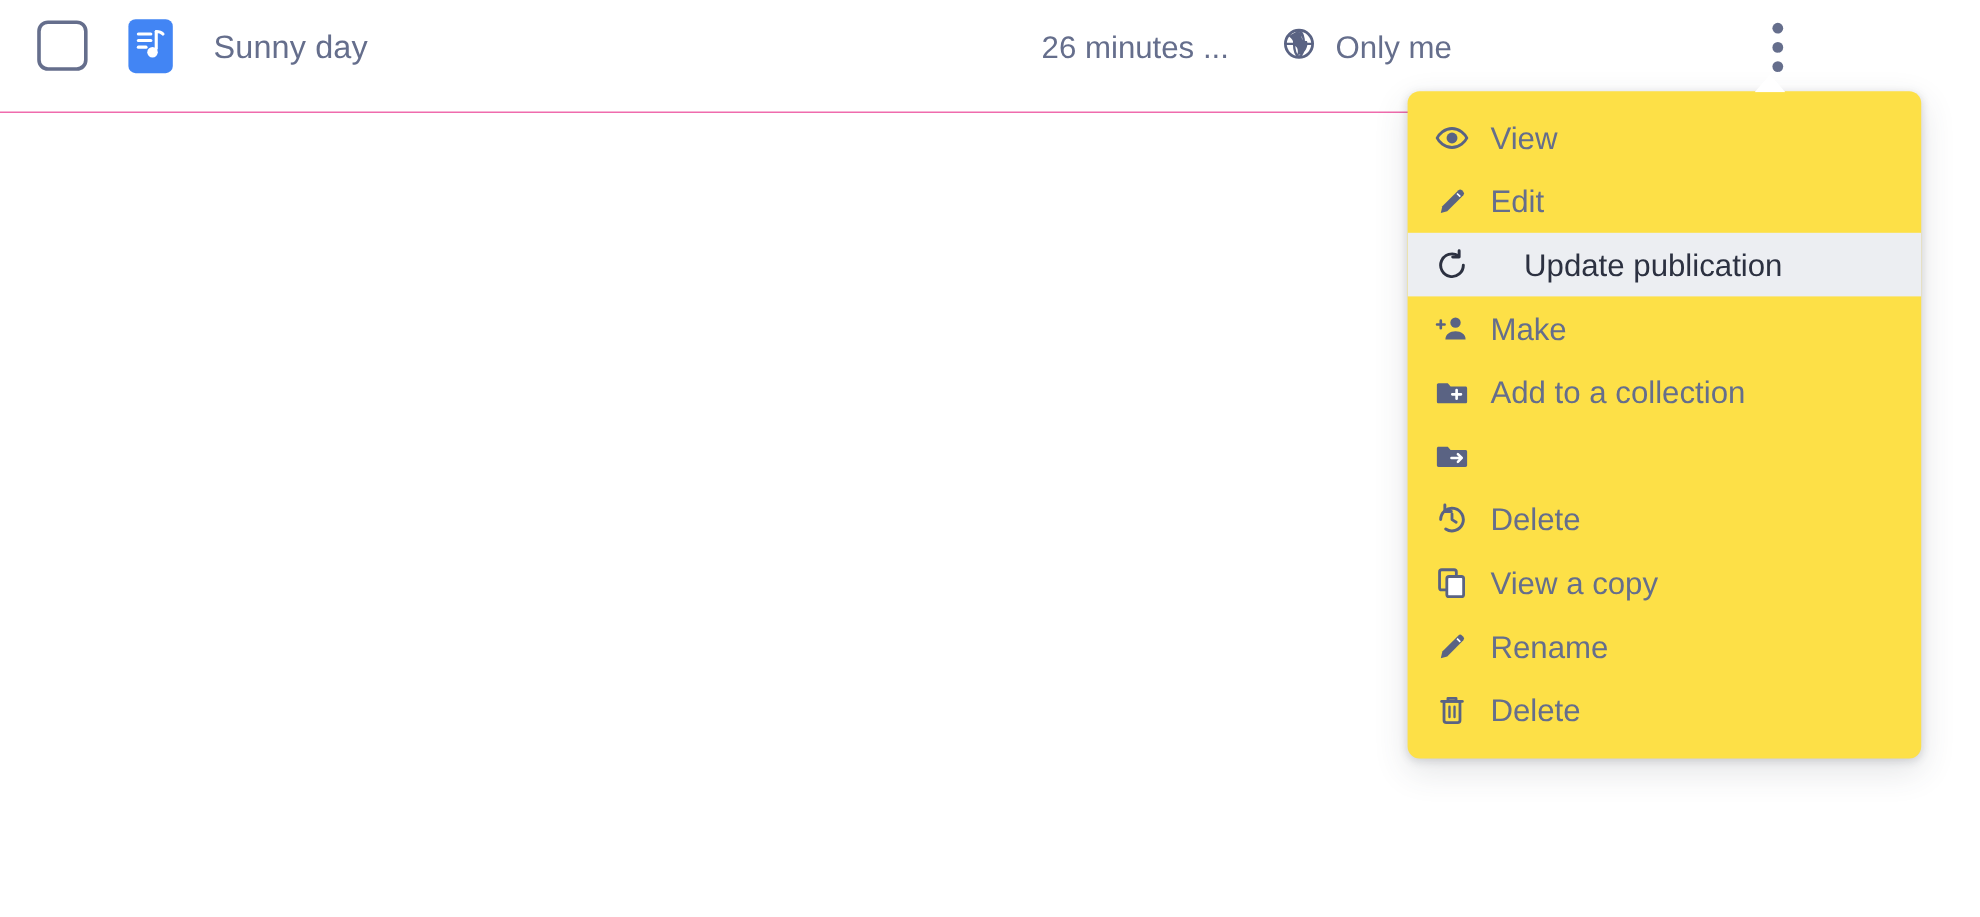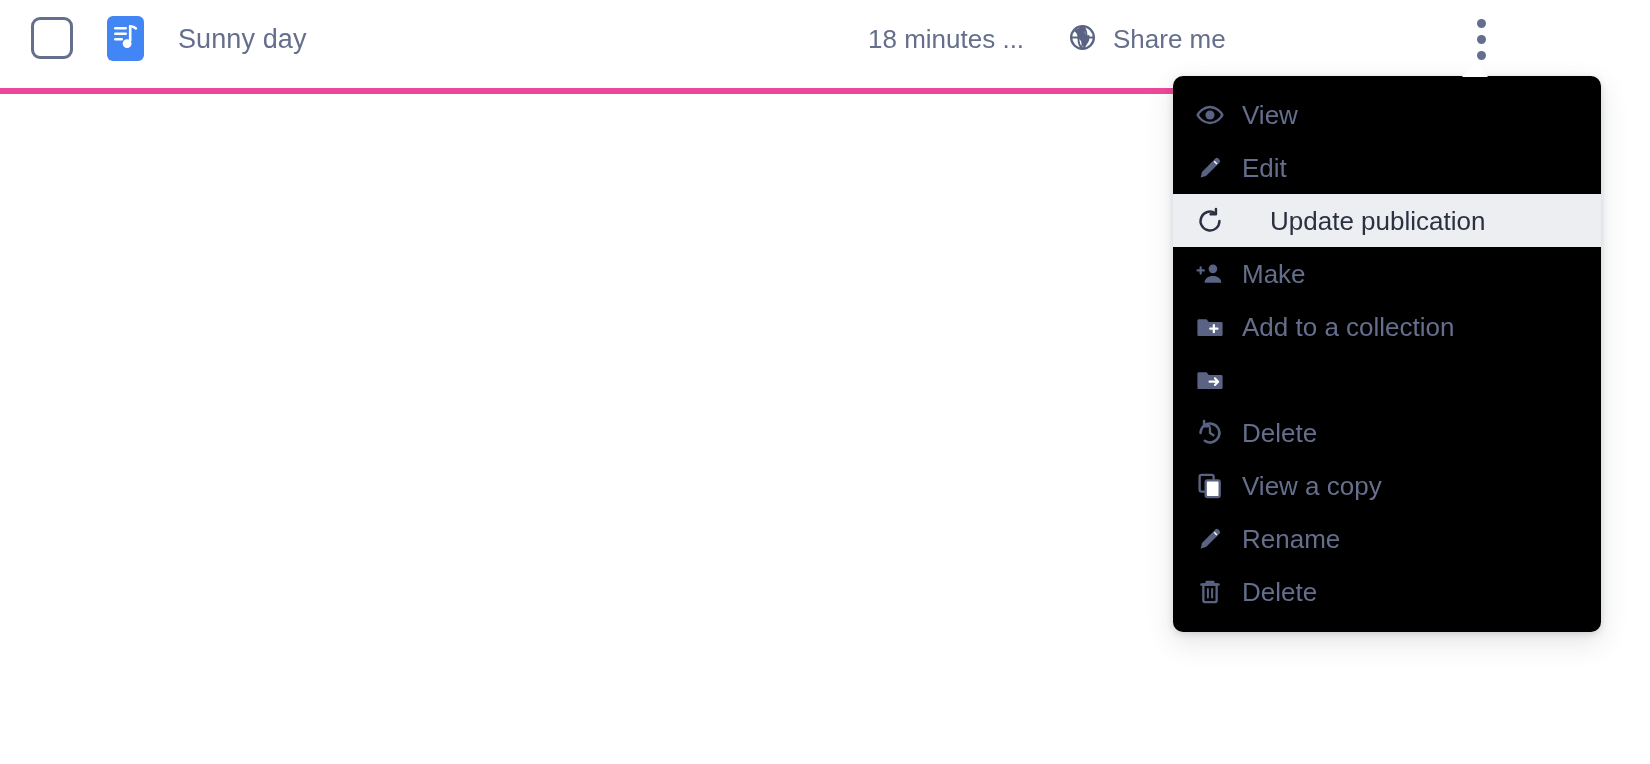--- a/index.html
+++ b/index.html
@@ -17,21 +17,21 @@
   }
 
   
   .file-row {
     position: absolute;
     left: 0;
     top: 0;
     width: 1314px;
     height: 94px;
     box-sizing: border-box;
-    border-bottom: 6px solid #ec4899;
+    border-bottom: 1px solid #ec4899;
     background: #ffffff;
   }
 
   .checkbox {
     position: absolute;
     left: 31px;
     top: 17px;
     width: 42px;
     height: 42px;
     box-sizing: border-box;
@@ -112,21 +112,21 @@
     border-radius: 50%;
     background: #656e8c;
   }
 
   
   .menu-panel {
     position: absolute;
     left: 1173px;
     top: 76px;
     width: 428px;
-    background: #000000;
+    background: #fde047;
     border-radius: 10px;
     box-shadow: 0 2px 7px rgba(60, 64, 80, 0.18), 0 10px 28px rgba(60, 64, 80, 0.14);
     padding: 12px 0 14px 0;
     z-index: 30;
     overflow: hidden;
   }
 
   .menu-caret {
     position: absolute;
     left: 1462px;
@@ -181,33 +181,33 @@
       <rect x="7" y="16.5" width="13" height="2.6" rx="1.3" fill="#ffffff"></rect>
       <rect x="7" y="22" width="9" height="2.6" rx="1.3" fill="#ffffff"></rect>
       <path d="M23.2 10.2v14.2" stroke="#ffffff" stroke-width="2.6" stroke-linecap="round"></path>
       <path d="M23.2 10.2c2.6 0 4.6 1 5.6 2.2" stroke="#ffffff" stroke-width="2.6" stroke-linecap="round"></path>
       <circle cx="20.1" cy="27.6" r="4.4" fill="#ffffff"></circle>
     </svg>
   </div>
 
   <div class="file-title">Sunny day</div>
 
-  <div class="modified-time">18 minutes ...</div>
+  <div class="modified-time">26 minutes ...</div>
 
   <div class="visibility-wrap">
     <span class="visibility-icon">
       <svg width="29" height="29" viewBox="0 0 24 24" aria-hidden="true">
         <circle cx="12" cy="12" r="9.4" fill="none" stroke="#5a6383" stroke-width="1.9"></circle>
         <path d="M12 2.8c-2.1 1.3-3.4 4.6-3.4 9.2s1.3 7.9 3.4 9.2" fill="none" stroke="#5a6383" stroke-width="1.6"></path>
         <path d="M12 2.8c2.1 1.3 3.4 4.6 3.4 9.2s-1.3 7.9-3.4 9.2" fill="none" stroke="#5a6383" stroke-width="1.6"></path>
         <path d="M3 12h18" stroke="#5a6383" stroke-width="1.6"></path>
         <path d="M12 3.8c-4.3 0-6.9 3.1-6.9 3.1 2.5 1.6 3.3 3.9 3 6 2 .6 3.1 2.2 3.1 4.3 0 1.1-.3 2-.6 2.6 4.6-.3 7.2-4.3 7.2-7.8 0-.8-.1-1.4-.3-2-1.3.4-2.8-.2-3.4-1.4-.6-1.2-.1-2.6 1-3.3-1-1-2.3-1.5-3.1-1.5z" fill="#5a6383"></path>
       </svg>
     </span>
-    <span class="visibility-label">Share me</span>
+    <span class="visibility-label">Only me</span>
   </div>
 
   <div class="kebab-button">
     <span></span>
     <span></span>
     <span></span>
   </div>
 </div>
 
 <div class="menu-caret"></div>

